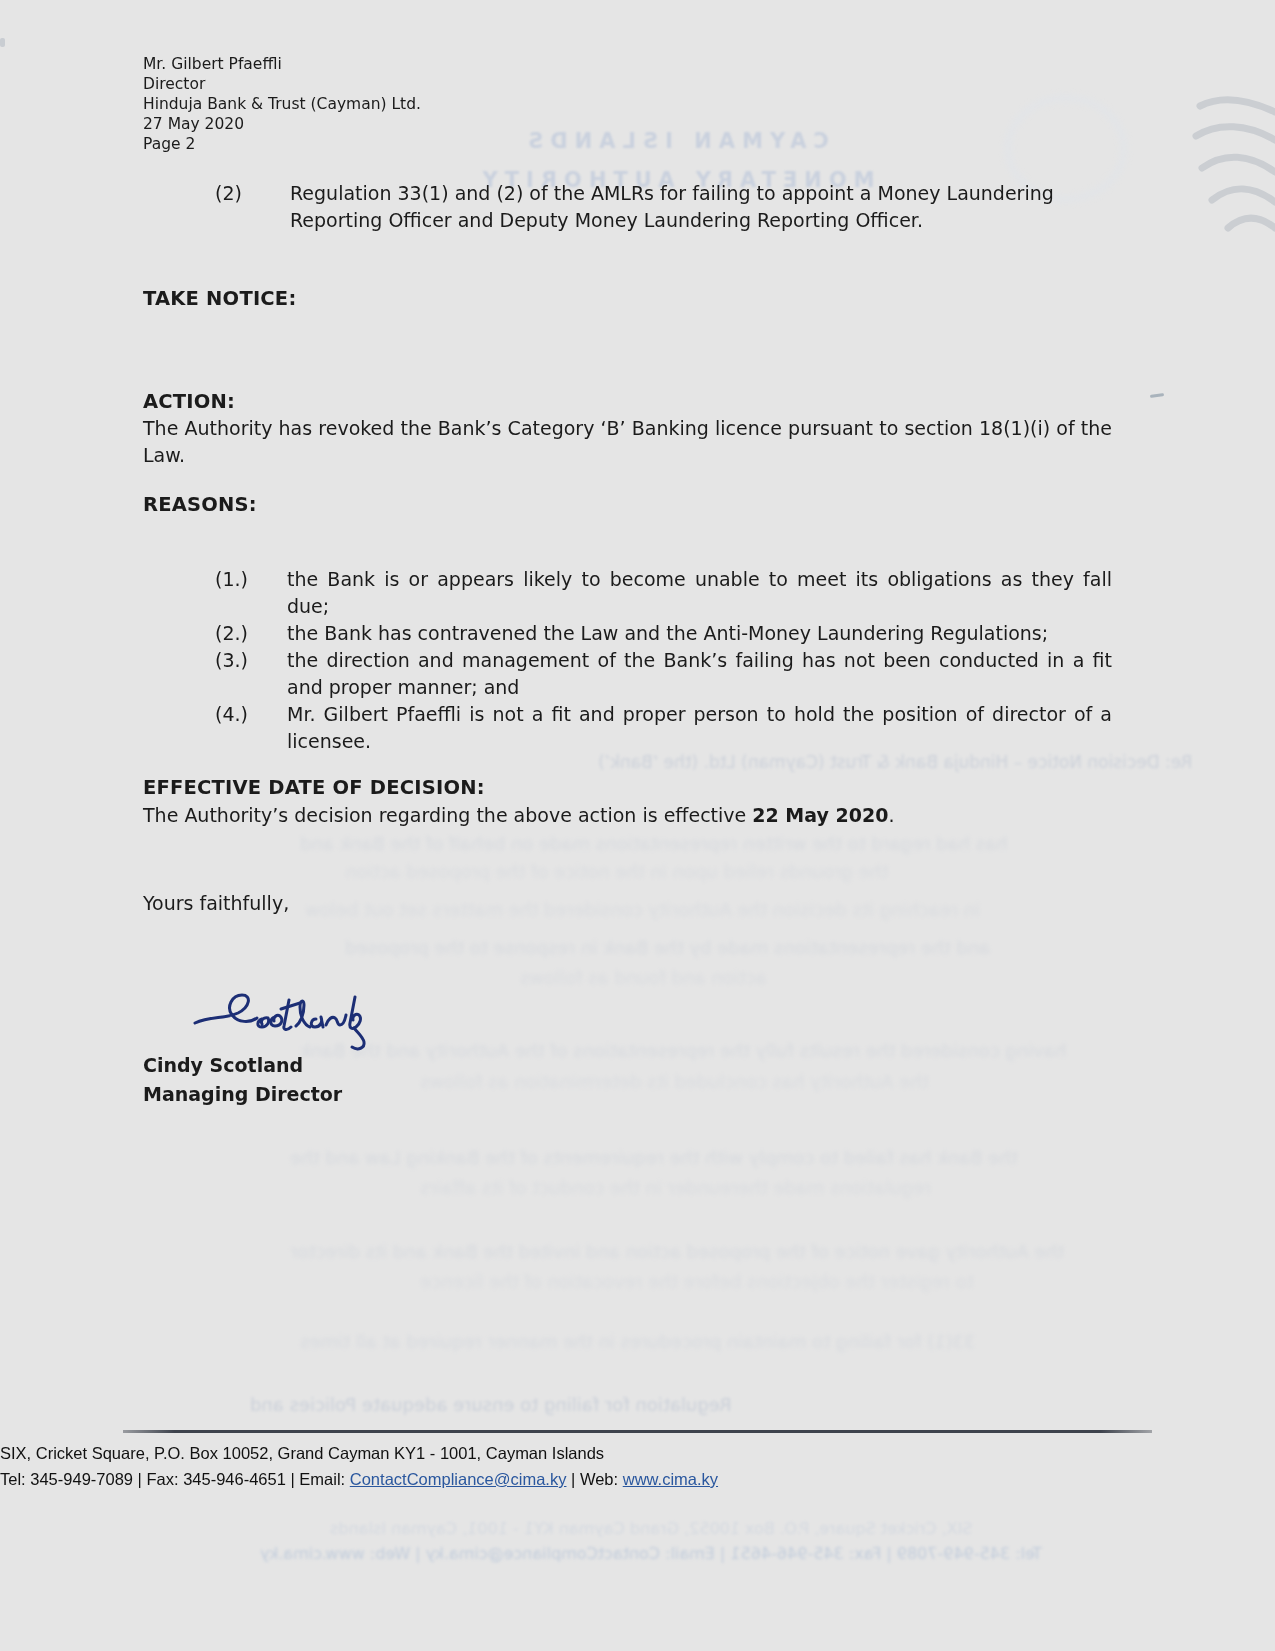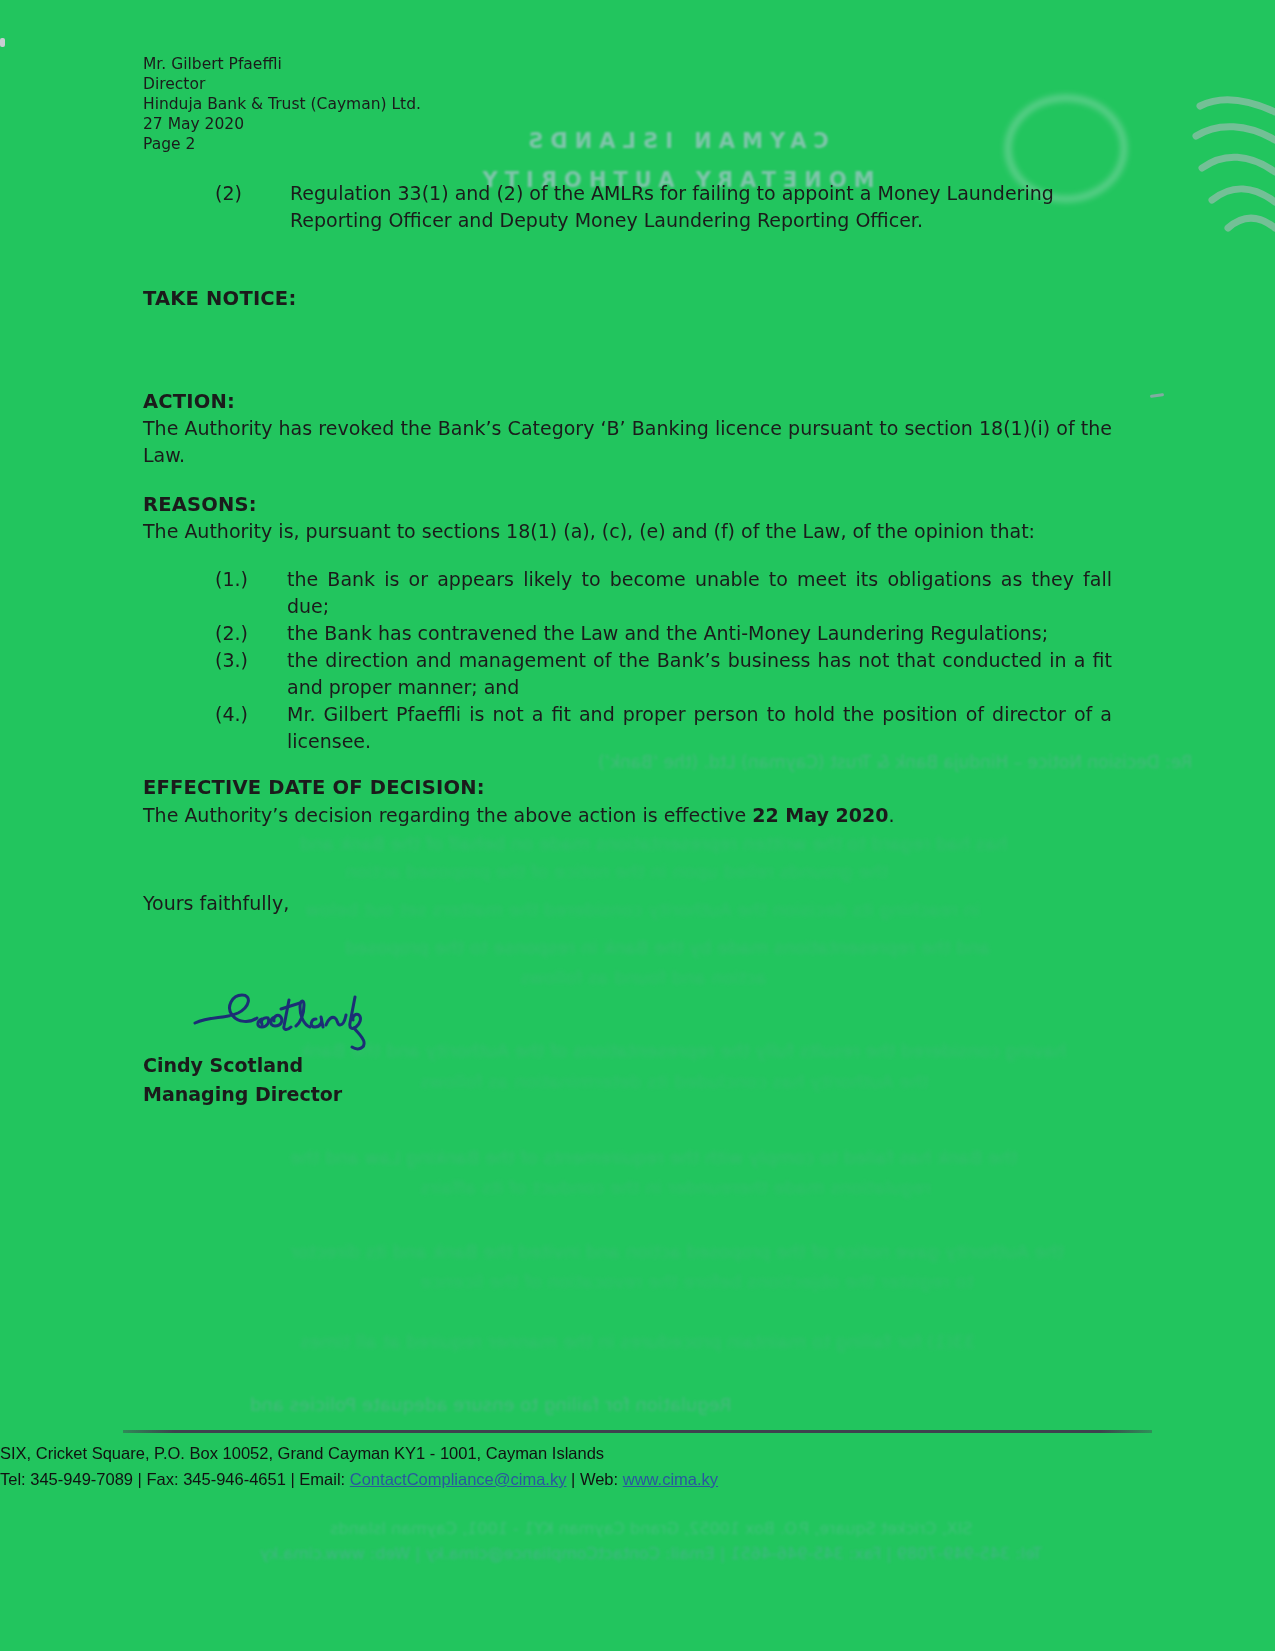--- a/index.html
+++ b/index.html
@@ -1,17 +1,17 @@
 <!DOCTYPE html>
 <html><head>
 <meta charset="utf-8">
 <style>
   html,body{margin:0;padding:0;background:#ffffff;}
   .page{
-    position:relative;width:1275px;height:1651px;background:#22c55e;overflow:hidden;
+    position:relative;width:1275px;height:1651px;background:#e5e5e5;overflow:hidden;
     font-family:"DejaVu Sans", sans-serif;color:#1b1b1b;
   }
   
   .abs{position:absolute;}
   .header-block{left:143px;top:54px;font-size:15.5px;line-height:20px;}
   .header-block .bold{font-weight:400;}
   .numbered-para{left:215px;top:180px;width:900px;display:flex;font-size:19px;line-height:27px;}
   .numbered-para .num{width:75px;flex:0 0 75px;}
   .numbered-para .txt{flex:1;text-align:left;}
   .sec-heading{left:143px;font-weight:700;font-size:19.5px;letter-spacing:.2px;}
@@ -113,33 +113,32 @@
     <span class="num">(2)</span>
     <span class="txt">Regulation 33(1) and (2) of the AMLRs for failing to appoint a Money Laundering Reporting Officer and Deputy Money Laundering Reporting Officer.</span>
   </div>
 
   <div class="abs sec-heading" style="top:287px">TAKE NOTICE:</div>
 
   <div class="abs sec-heading" style="top:390px">ACTION:</div>
   <div class="abs sec-body" style="top:415px">The Authority has revoked the Bank’s Category ‘B’ Banking licence pursuant to section 18(1)(i) of the Law.</div>
 
   <div class="abs sec-heading" style="top:493px">REASONS:</div>
-  <div class="abs sec-body" style="top:518px">The Authority is, pursuant to sections 18(1) (a), (c), (e) and (f) of the Law, of the opinion that:</div>
   <div class="abs reasons-list">
     <div class="reason-item">
       <span class="num">(1.)</span>
       <span class="txt">the Bank is or appears likely to become unable to meet its obligations as they fall due;</span>
     </div>
     <div class="reason-item">
       <span class="num">(2.)</span>
       <span class="txt">the Bank has contravened the Law and the Anti-Money Laundering Regulations;</span>
     </div>
     <div class="reason-item">
       <span class="num">(3.)</span>
-      <span class="txt">the direction and management of the Bank’s business has not that conducted in a fit and proper manner; and</span>
+      <span class="txt">the direction and management of the Bank’s failing has not been conducted in a fit and proper manner; and</span>
     </div>
     <div class="reason-item">
       <span class="num">(4.)</span>
       <span class="txt">Mr. Gilbert Pfaeffli is not a fit and proper person to hold the position of director of a licensee.</span>
     </div>
   </div>
 
   <div class="abs sec-heading" style="top:776px">EFFECTIVE DATE OF DECISION:</div>
   <div class="abs sec-body" style="top:802px;text-align:left">
     <span>The Authority’s decision regarding the above action is effective </span><span class="bold-inline">22 May 2020</span><span>.</span>

